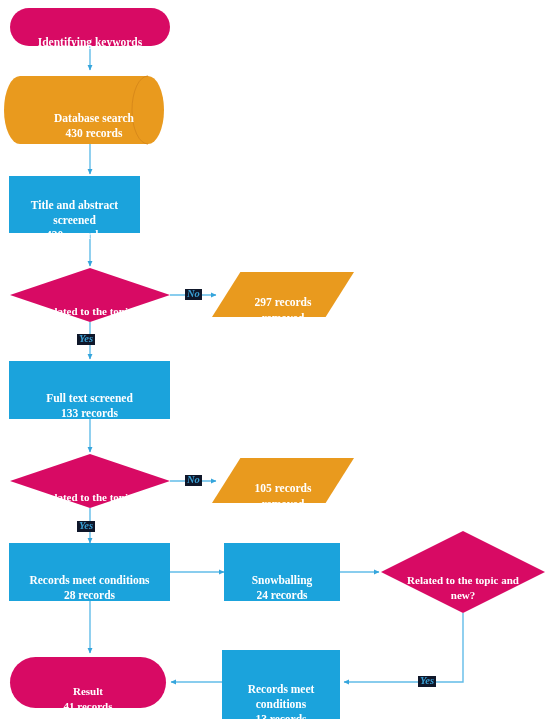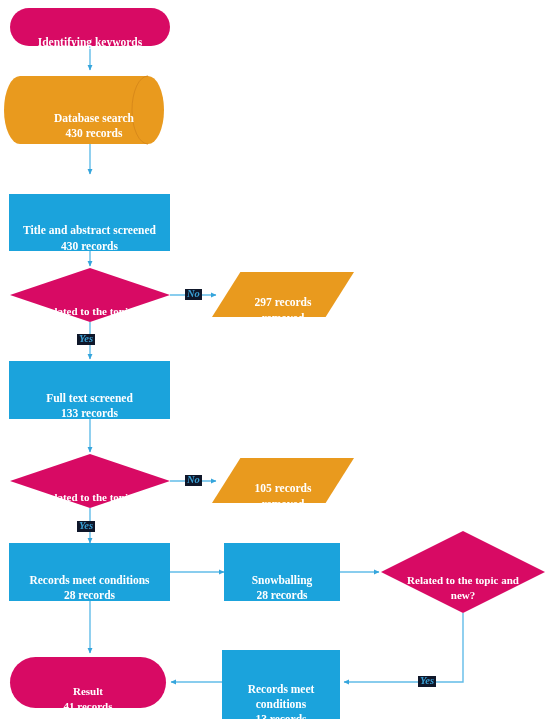--- a/index.html
+++ b/index.html
@@ -66,21 +66,21 @@
 
   <div class="node pill" style="left:10px;top:8px;width:160px;height:38px;font-size:11.5px;">
     <span class="txt">Identifying keywords</span>
   </div>
 
   <div class="node cyl" style="left:22px;top:76px;width:144px;height:68px;font-size:11.5px;">
     <span class="txt">Database search
 430 records</span>
   </div>
 
-  <div class="node proc" style="left:9px;top:194px;width:161px;height:57px;font-size:11.5px;">
+  <div class="node proc" style="left:9px;top:176px;width:131px;height:57px;font-size:11.5px;">
     <span class="txt">Title and abstract screened
 430 records</span>
   </div>
 
   <div class="node dec" style="left:10px;top:268px;width:160px;height:54px;font-size:11px;">
     <span class="diashape"></span>
     <span class="txt">Related to the topic?</span>
   </div>
 
   <div class="node para" style="left:212px;top:272px;width:142px;height:45px;font-size:11.5px;">
@@ -105,21 +105,21 @@
 removed</span>
   </div>
 
   <div class="node proc" style="left:9px;top:543px;width:161px;height:58px;font-size:11.5px;">
     <span class="txt">Records meet conditions
 28 records</span>
   </div>
 
   <div class="node proc" style="left:224px;top:543px;width:116px;height:58px;font-size:11.5px;">
     <span class="txt">Snowballing
-28 records</span>
+24 records</span>
   </div>
 
   <div class="node dec" style="left:381px;top:531px;width:164px;height:82px;font-size:11px;">
     <span class="diashape"></span>
     <span class="txt" style="padding:0 24px;">Related to the topic and new?</span>
   </div>
 
   <div class="node proc" style="left:222px;top:650px;width:118px;height:77px;font-size:11.5px;">
     <span class="txt">Records meet
 conditions

